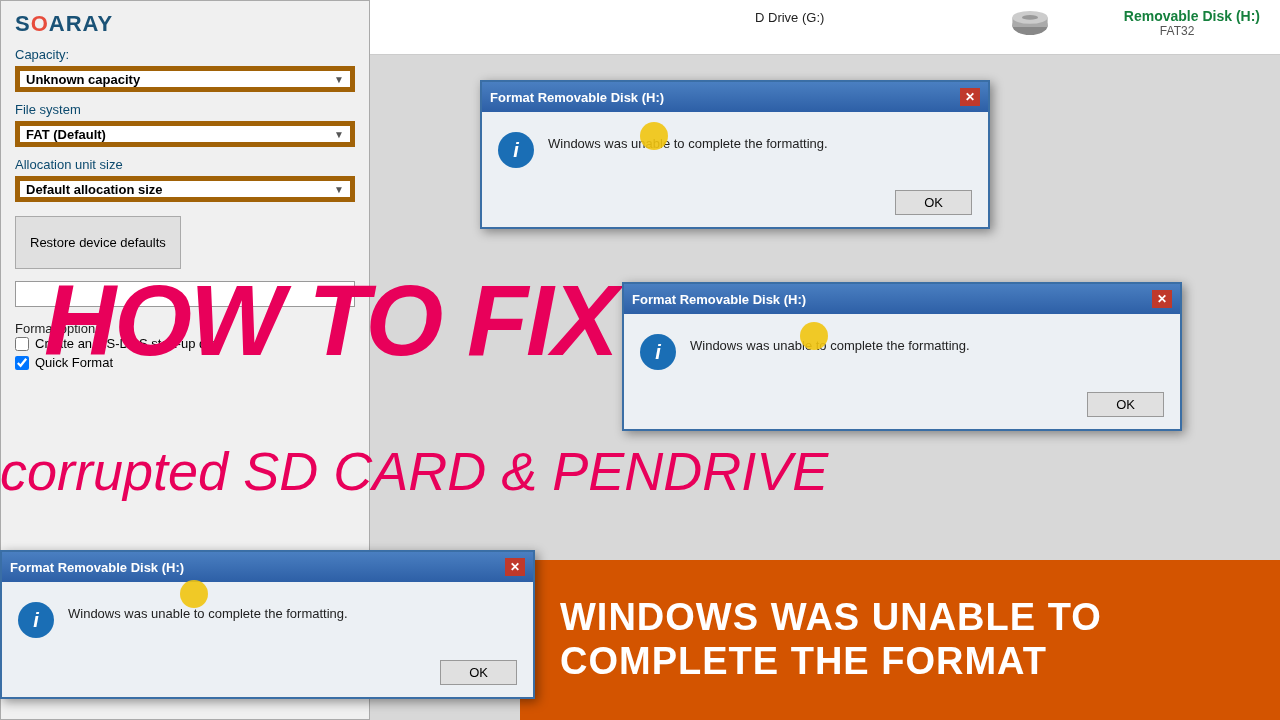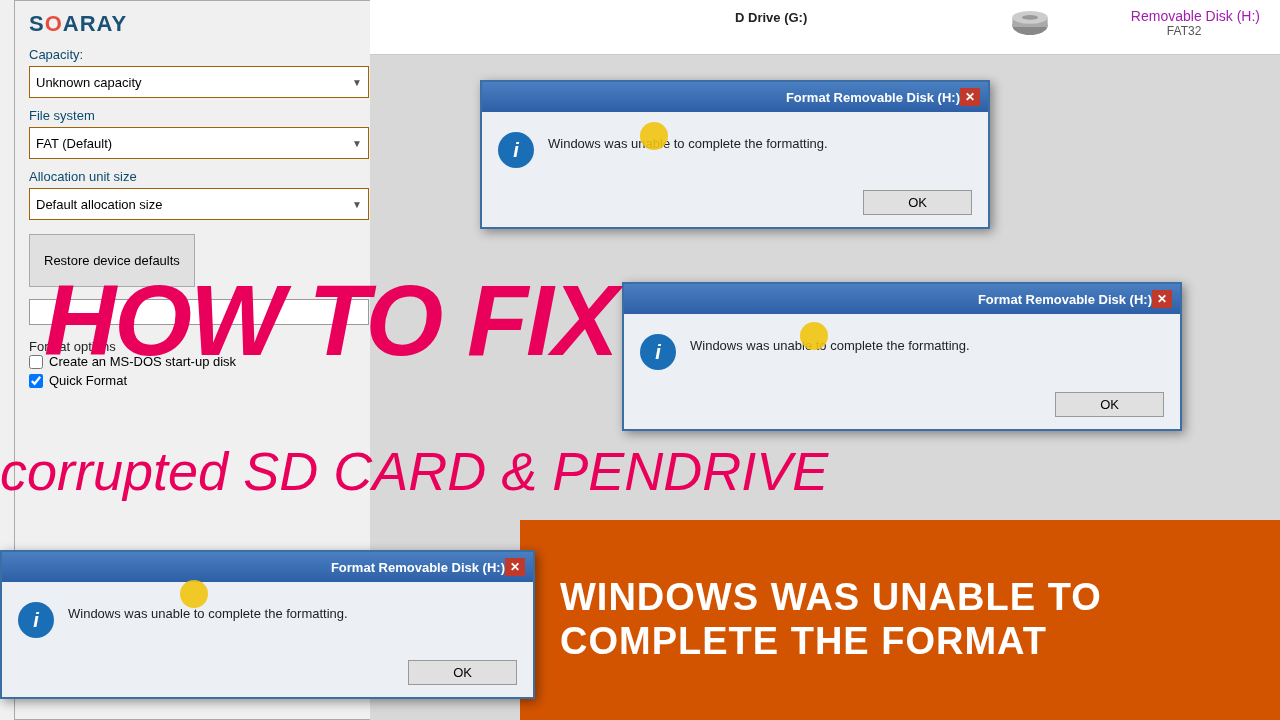--- a/index.html
+++ b/index.html
@@ -8,21 +8,21 @@
       height: 720px;
       overflow: hidden;
       font-family: 'Segoe UI', Arial, sans-serif;
       background: #f0f0f0;
       position: relative;
     }
 
     
     .left-panel {
       position: absolute;
-      left: 14px; top: 0;
+      left: 0; top: 0;
       width: 370px;
       height: 720px;
       background: #f0f0f0;
       border: 1px solid #aaa;
       padding: 10px 14px;
     }
 
     .left-panel .logo-area {
       display: flex;
       align-items: center;
@@ -42,29 +42,30 @@
 
     .field-label {
       font-size: 13px;
       color: #0c4a6e;
       margin-top: 10px;
       margin-bottom: 4px;
     }
 
     .dropdown {
       width: 100%;
-      height: 32px;
+      height: 26px;
       background: white;
-      border: 1px solid #a16207;
+      border: 5px solid #a16207;
       display: flex;
       align-items: center;
       justify-content: space-between;
       padding: 0 6px;
       font-size: 13px;
       cursor: pointer;
+      font-weight: bold;
     }
 
     .dropdown-arrow {
       font-size: 10px;
       color: #555;
     }
 
     .restore-btn {
       margin-top: 14px;
       background: #e0e0e0;
@@ -136,38 +137,37 @@
     }
 
     .disk-icon {
       width: 40px;
       height: 30px;
       margin-right: 10px;
     }
 
     .disk-name {
       font-size: 14px;
-      font-weight: normal;
-      color: #a21caf;
+      font-weight: bold;
+      color: #15803d;
     }
 
     .disk-fs {
       font-size: 12px;
       color: #555;
       padding-left: 36px;
     }
 
     
     .g-drive-label {
       position: absolute;
       top: 10px;
-      left: 365px;
+      left: 385px;
       font-size: 13px;
       color: #222;
-      font-weight: bold;
     }
 
     
     .how-to-fix {
       position: absolute;
       top: 270px;
       left: 0;
       font-size: 100px;
       font-weight: 900;
       color: #e8005a;
@@ -198,21 +198,21 @@
       box-shadow: 3px 3px 10px rgba(0,0,0,0.4);
       z-index: 20;
     }
 
     .dialog-titlebar {
       background: linear-gradient(to bottom, #4a7fc1, #2d5fa6);
       color: white;
       padding: 6px 8px;
       display: flex;
       align-items: center;
-      justify-content: flex-end;
+      justify-content: space-between;
       font-size: 13px;
       font-weight: bold;
     }
 
     .dialog-close-btn {
       background: #c0392b;
       color: white;
       border: none;
       width: 20px;
       height: 18px;
@@ -254,21 +254,21 @@
 
     .dialog-footer {
       display: flex;
       justify-content: flex-end;
       padding: 8px 16px 12px;
     }
 
     .ok-btn {
       background: #e0e0e0;
       border: 1px solid #999;
-      padding: 4px 44px;
+      padding: 4px 28px;
       font-size: 13px;
       cursor: pointer;
     }
 
     
     .dialog-1 {
       top: 80px;
       left: 480px;
       width: 510px;
     }
@@ -297,21 +297,21 @@
       opacity: 0.9;
       z-index: 30;
     }
 
     
     .bottom-banner {
       position: absolute;
       bottom: 0;
       right: 0;
       width: 760px;
-      height: 200px;
+      height: 160px;
       background: #d35400;
       display: flex;
       align-items: center;
       padding: 0 40px;
       z-index: 5;
     }
 
     .banner-text {
       font-size: 38px;
       font-weight: 900;

